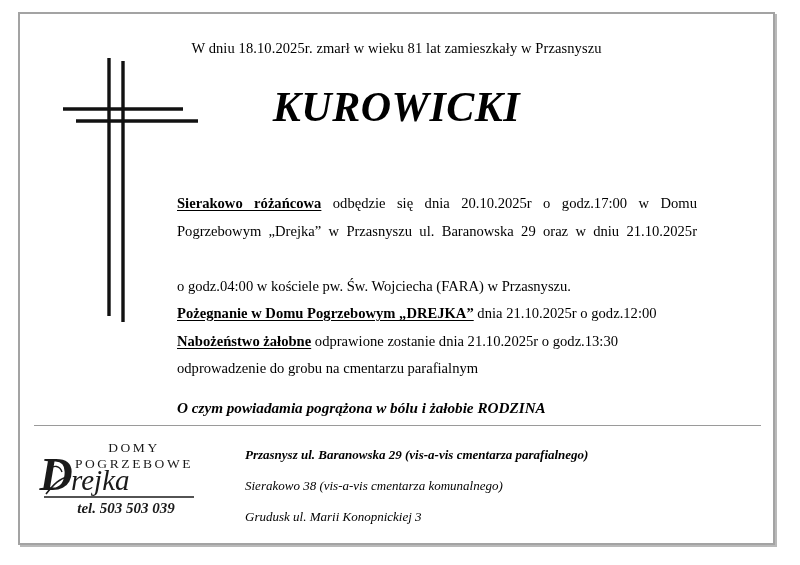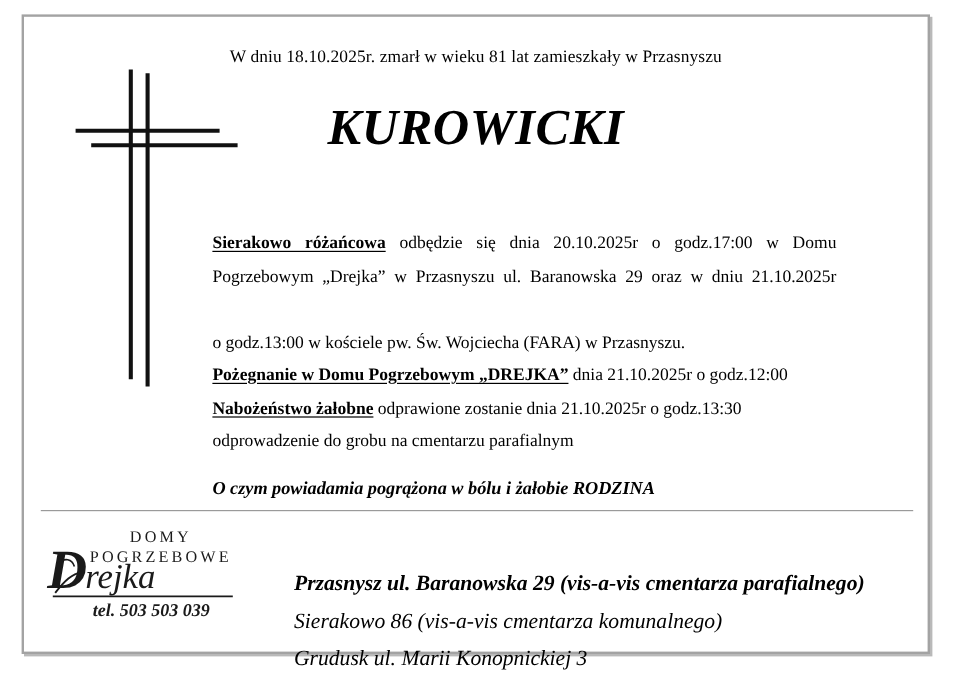--- a/index.html
+++ b/index.html
@@ -125,23 +125,22 @@
   }
   #logo-svg { display: block; }
 
   
   #branches {
     position: absolute;
     left: 225px;
     top: 425px;
     width: 520px;
     font-style: italic;
-    font-size: 18px;
+    font-size: 13px;
     line-height: 31px;
-    margin-top: 32px;
   }
   #branches .branch-main {
     font-weight: bold;
   }
 </style>
 </head>
 <body>
 
 <div id="notice-frame">
 
@@ -159,21 +158,21 @@
   <div id="death-line">W dniu 18.10.2025r. zmarł w wieku 81 lat zamieszkały w Przasnyszu</div>
 
   <div id="deceased-block">
     <div class="name-line-2">KUROWICKI</div>
   </div>
 
   <div id="body-text">
 
     <p class="p-justify-all"><span class="lead">Sierakowo różańcowa</span><span> odbędzie się dnia 20.10.2025r o godz.17:00 w Domu Pogrzebowym „Drejka” w Przasnyszu ul. Baranowska 29  oraz w dniu 21.10.2025r</span></p>
 
-    <p>o godz.13:00 w kościele pw. Św. Wojciecha (FARA) w Przasnyszu.</p>
+    <p>o godz.04:00 w kościele pw. Św. Wojciecha (FARA) w Przasnyszu.</p>
 
     <p><span class="lead">Pożegnanie w Domu Pogrzebowym „DREJKA”</span><span> dnia 21.10.2025r o godz.12:00</span></p>
 
     <p><span class="lead">Nabożeństwo żałobne</span><span> odprawione zostanie dnia 21.10.2025r o godz.13:30</span></p>
 
 
     <p>odprowadzenie  do grobu  na cmentarzu parafialnym</p>
   </div>
 
   <div id="family-line">O czym powiadamia pogrążona w bólu i żałobie RODZINA</div>
@@ -188,17 +187,17 @@
       <path d="M8 60 C16 50 22 44 30 43" stroke="#1a1a1a" stroke-width="1.6" fill="none"></path>
       <path d="M10 36 C16 30 22 32 24 38" stroke="#1a1a1a" stroke-width="1.4" fill="none"></path>
       <text id="logo-wordmark" x="33" y="56" font-family="Liberation Serif, serif" font-size="29" font-style="italic" fill="#1a1a1a">rejka</text>
       <line x1="6" y1="63" x2="156" y2="63" stroke="#1a1a1a" stroke-width="1.5"></line>
       <text id="logo-phone" x="88" y="79" text-anchor="middle" font-family="Liberation Serif, serif" font-size="15" font-style="italic" font-weight="bold" fill="#1a1a1a">tel. 503 503 039</text>
     </svg>
   </div>
 
   <div id="branches">
     <div class="branch-main">Przasnysz ul. Baranowska 29 (vis-a-vis cmentarza parafialnego)</div>
-    <div>Sierakowo 86 (vis-a-vis cmentarza komunalnego)</div>
+    <div>Sierakowo 38 (vis-a-vis cmentarza komunalnego)</div>
     <div>Grudusk ul. Marii Konopnickiej 3</div>
   </div>
 
 </div>
 
 </body></html>

